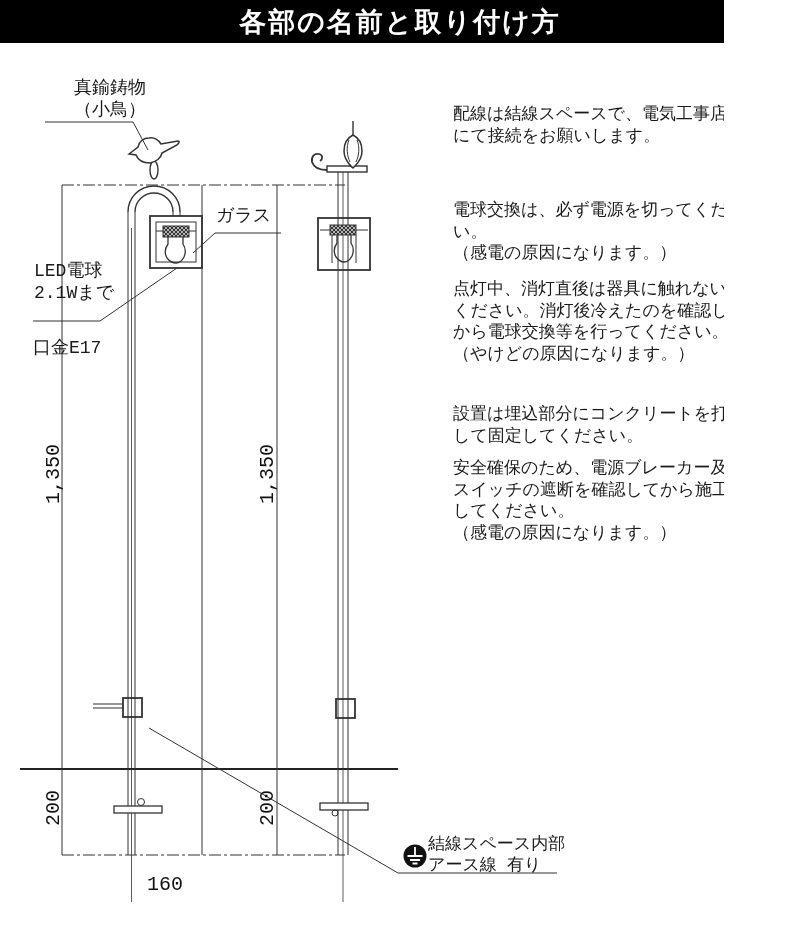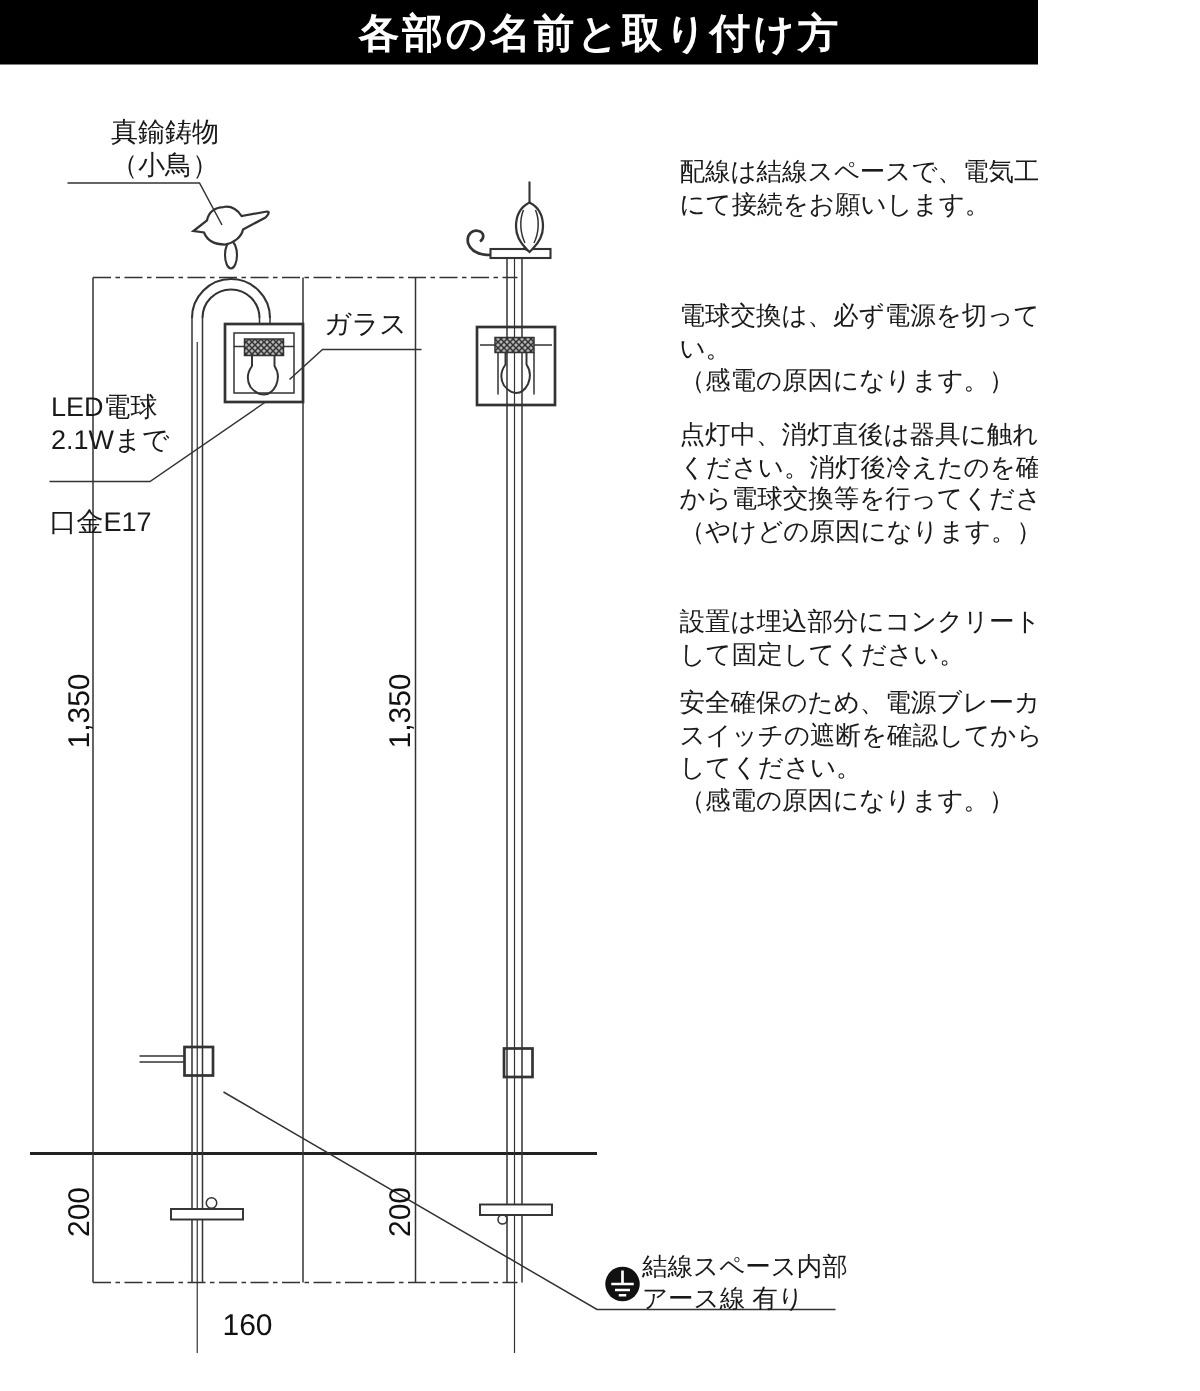--- a/index.html
+++ b/index.html
@@ -1,17 +1,17 @@
 <!DOCTYPE html>
 <html><head>
 <meta charset="utf-8">
 <style>
   html,body{margin:0;padding:0;background:#fff;}
   #page{position:relative;width:692px;height:927px;background:#fff;overflow:hidden;
-        font-family:Liberation Sans, sans-serif;color:#1a1a1a;}
+        font-family:Liberation Mono, monospace;color:#1a1a1a;padding-left:32px;}
   #titlebar{position:absolute;left:0;top:0;width:800px;height:43px;background:#000;
             display:flex;align-items:center;justify-content:center;}
   #titlebar .t{color:#fff;font-size:27px;font-weight:bold;letter-spacing:2px;}
   svg{position:absolute;left:0;top:0;}
   .lbl{position:absolute;white-space:pre-line;line-height:1.22;font-size:18px;color:#1a1a1a;}
   .dim{position:absolute;width:64px;height:22px;text-align:center;font-size:20px;color:#111;}
   .dim.vert{transform:rotate(-90deg);}
   .note{position:absolute;left:453px;width:345px;white-space:pre-line;
         font-size:17px;line-height:21.5px;color:#1a1a1a;}
 </style>

